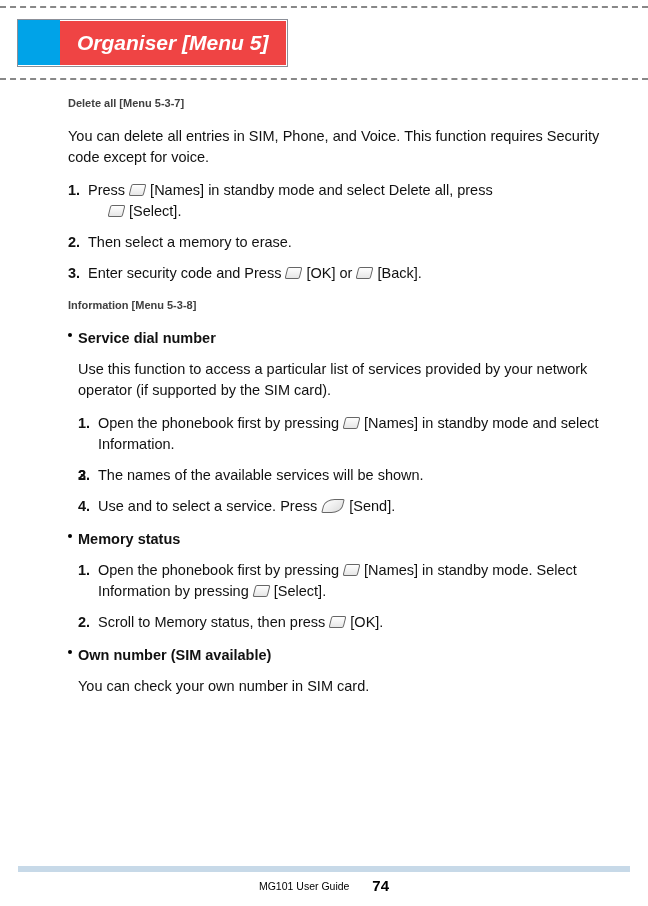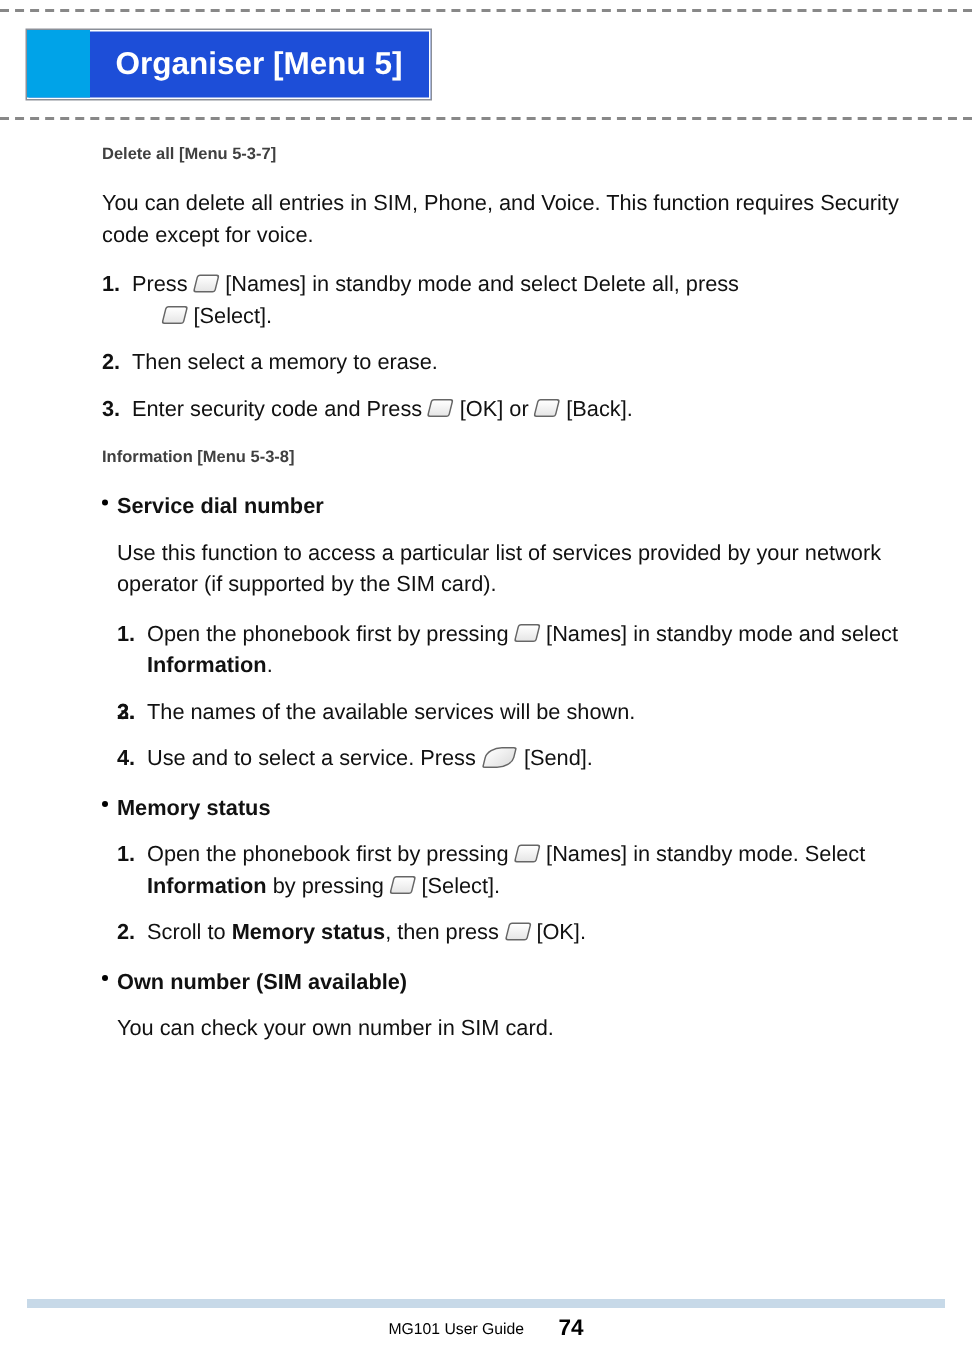--- a/index.html
+++ b/index.html
@@ -17,24 +17,25 @@
       top: 6px; left: 0; right: 0;
     }
     .dashed-mid {
       border-top: 2px dashed #888;
       position: absolute;
       top: 78px; left: 0; right: 0;
     }
     .header-tab {
       position: absolute;
       top: 20px; left: 18px;
-      background: #1d4ed8;
+      background: #ef4444;
       padding: 10px 18px 10px 58px;
       border: 1px solid #fff;
       box-shadow: 0 0 0 1px #8b8f98;
+      font-style: italic;
     }
     .header-accent {
       position: absolute;
       top: 20px; left: 18px;
       width: 42px; height: 45px;
       background: #00a3e8;
       z-index: 2;
     }
     .header-tab h1 {
       color: #fff;
@@ -112,21 +113,21 @@
       left: 0; right: 0; bottom: 12px;
       text-align: center;
       font-size: 10.5px;
     }
     .footer-text .page-no {
       font-weight: bold;
       font-size: 15px;
       margin-left: 20px;
       vertical-align: -1px;
     }
-    b { font-weight: bold; }
+    b { font-weight: normal; }
   </style>
 </head>
 <body>
 
 <div class="dashed-top"></div>
 <div class="header-accent"></div>
 <div class="header-tab">
   <h1>Organiser [Menu 5]</h1>
 </div>
 <div class="dashed-mid"></div>

